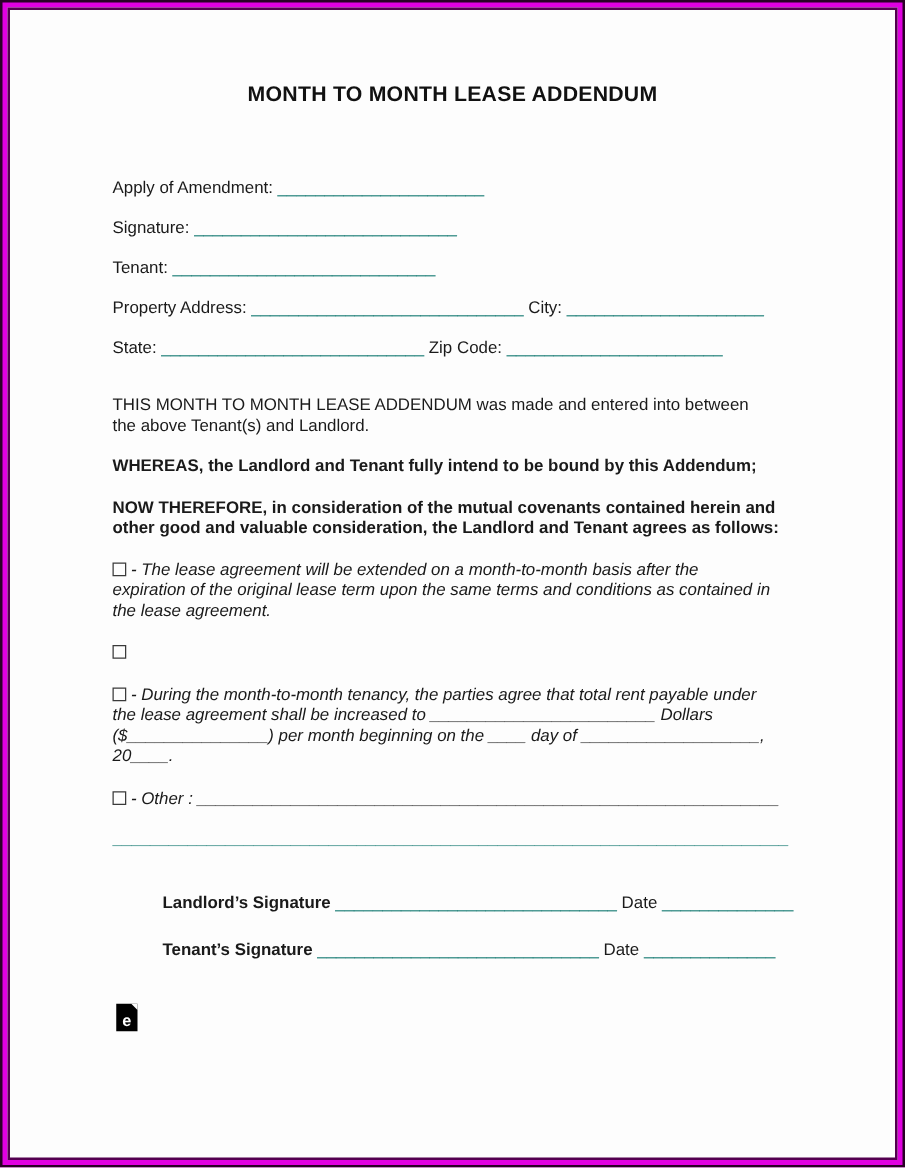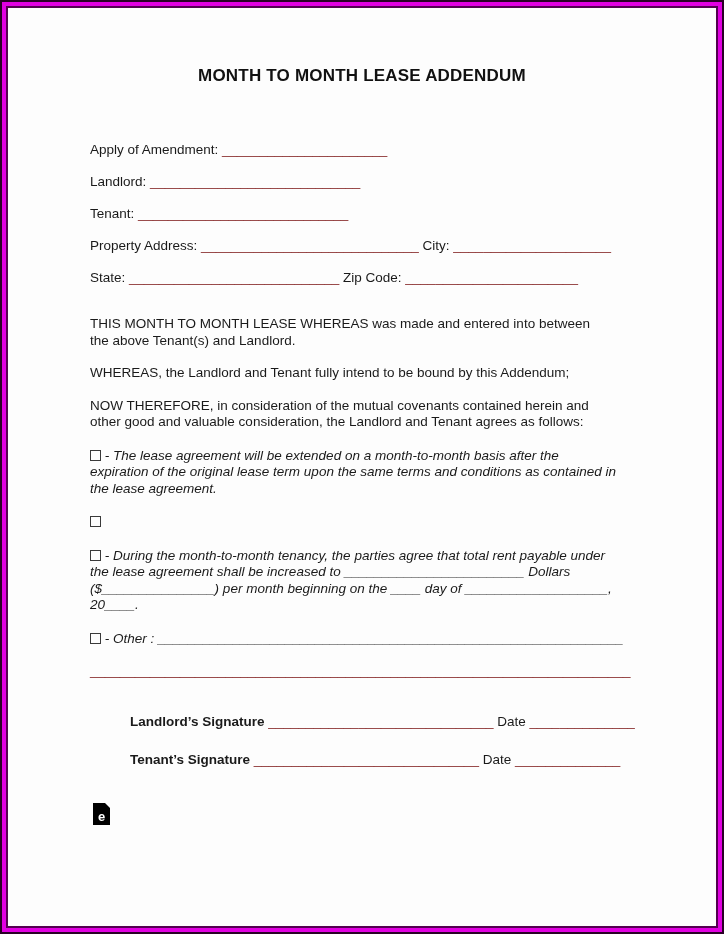--- a/index.html
+++ b/index.html
@@ -33,25 +33,25 @@
     color: #111;
   }
   .content {
     margin-left: 82px;
     margin-right: 18px;
     font-size: 13.5px;
     line-height: 16.5px;
   }
   .fields { margin-top: 50px; }
   .field-row { line-height: 17px; margin-bottom: 15px; white-space: pre; }
-  .blank { color: #7f1d1d; }
+  .blank { color: #0f766e; }
   .para { margin-top: 16px; }
   .para span, .clause span.txt, .single-line span { white-space: pre; }
   .mt-30 { margin-top: 30px; }
-  .mt-16 { margin-top: 16px; }
+  .mt-16 { margin-top: 16px; font-weight: bold; }
   .mt-18 { margin-top: 18px; }
   .mt-31 { margin-top: 21px; }
   .mt-33 { margin-top: 33px; }
   .heading-bold { font-weight: bold; }
   .clause { margin-top: 17px; font-style: italic; }
   .checkbox {
     display: inline-block;
     width: 11px;
     height: 11px;
     border: 1.2px solid #3a3a3a;
@@ -91,27 +91,27 @@
 
 <div class="frame-outer">
   <div class="frame-inner">
 
     <h1 class="doc-title">MONTH TO MONTH LEASE ADDENDUM</h1>
 
     <div class="content">
 
       <div class="fields">
         <div class="field-row"><span>Apply of Amendment:</span> <span class="blank">______________________</span></div>
-        <div class="field-row"><span>Landlord:</span> <span class="blank">____________________________</span></div>
+        <div class="field-row"><span>Signature:</span> <span class="blank">____________________________</span></div>
         <div class="field-row"><span>Tenant:</span> <span class="blank">____________________________</span></div>
         <div class="field-row"><span>Property Address:</span> <span class="blank">_____________________________</span> <span>City:</span> <span class="blank">_____________________</span></div>
         <div class="field-row"><span>State:</span> <span class="blank">____________________________</span> <span>Zip Code:</span> <span class="blank">_______________________</span></div>
       </div>
 
-      <p class="para mt-30"><span>THIS MONTH TO MONTH LEASE WHEREAS was made and entered into between
+      <p class="para mt-30"><span>THIS MONTH TO MONTH LEASE ADDENDUM was made and entered into between
 the above Tenant(s) and Landlord.</span></p>
 
       <p class="para mt-16"><span>WHEREAS, the Landlord and Tenant fully intend to be bound by this Addendum;</span></p>
 
       <p class="para mt-16"><span>NOW THEREFORE, in consideration of the mutual covenants contained herein and
 other good and valuable consideration, the Landlord and Tenant agrees as follows:</span></p>
 
 
       <p class="clause"><span class="checkbox"></span><span class="txt"> - The lease agreement will be extended on a month-to-month basis after the
 expiration of the original lease term upon the same terms and conditions as contained in

